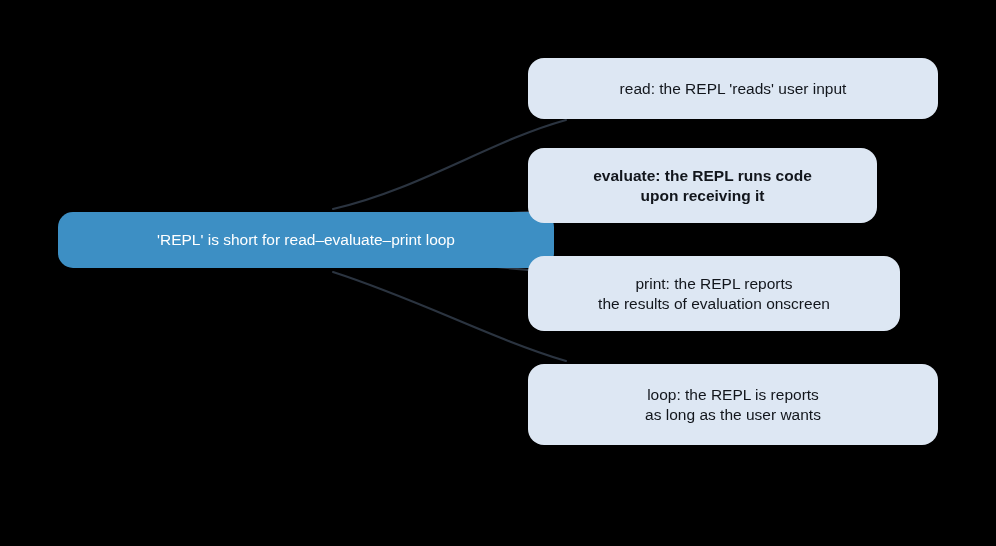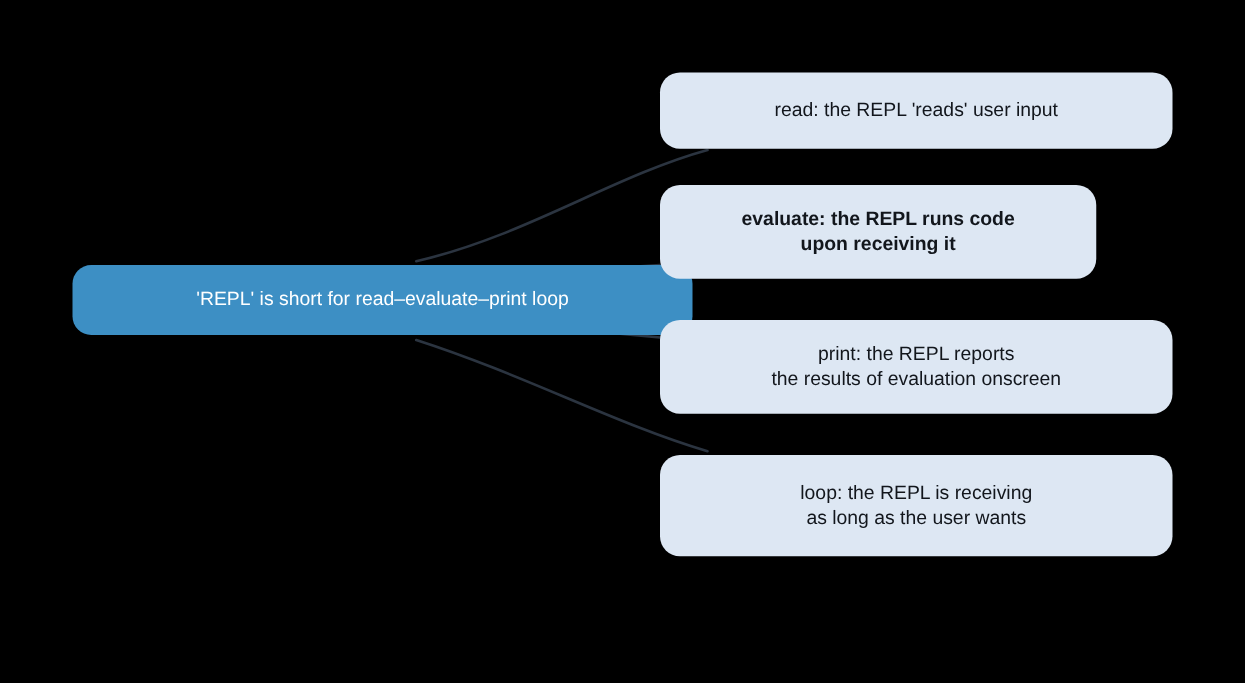--- a/index.html
+++ b/index.html
@@ -66,19 +66,19 @@
     <path fill="none" stroke="#2b3440" stroke-width="2.1" stroke-linecap="round" d="M 333 272 C 420 300 492 339 566 361"></path>
   </svg>
 
   <div class="node node-root" style="left:58px; top:212px; width:496px; height:56px;">'REPL' is short for read–evaluate–print loop</div>
 
   <div class="node node-leaf" style="left:528px; top:58px; width:410px; height:61px;">read: the REPL 'reads' user input</div>
 
   <div class="node node-leaf" style="left:528px; top:148px; width:349px; height:75px;font-weight:bold;">evaluate: the REPL runs code
 upon receiving it</div>
 
-  <div class="node node-leaf" style="left:528px; top:256px; width:410px; height:75px;">print: the REPL reports
+  <div class="node node-leaf" style="left:528px; top:256px; width:372px; height:75px;">print: the REPL reports
 the results of evaluation onscreen</div>
 
-  <div class="node node-leaf" style="left:528px; top:364px; width:410px; height:81px;">loop: the REPL is receiving
+  <div class="node node-leaf" style="left:528px; top:364px; width:410px; height:81px;">loop: the REPL is reports
 as long as the user wants</div>
 
 </div>
 
 </body></html>

